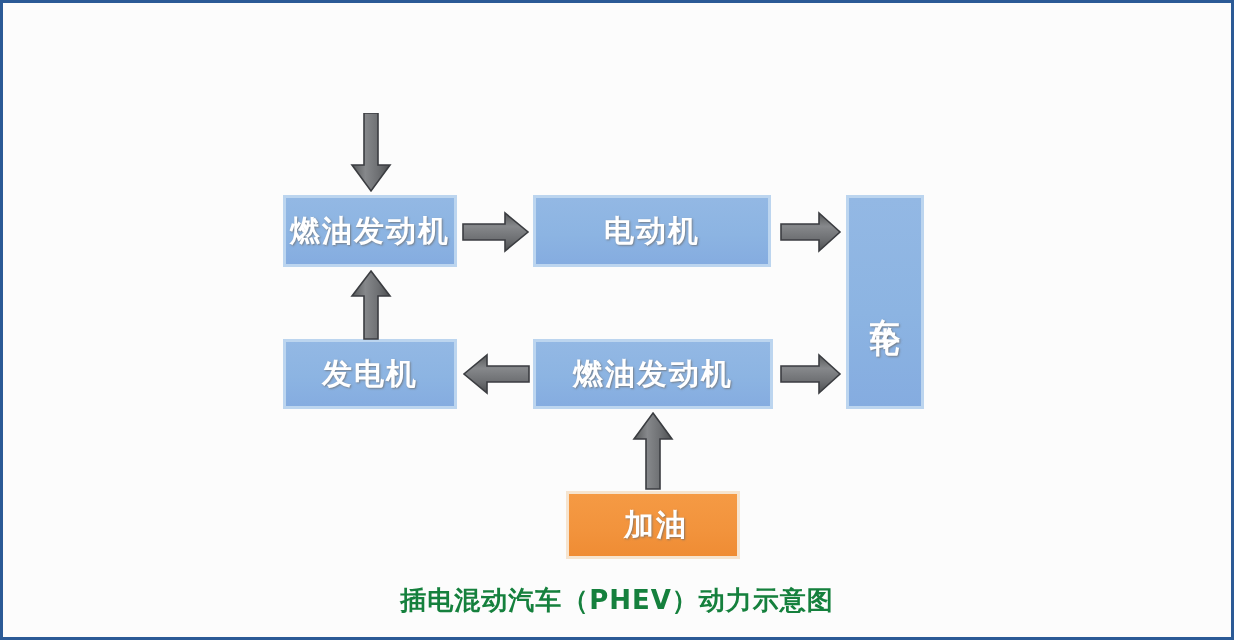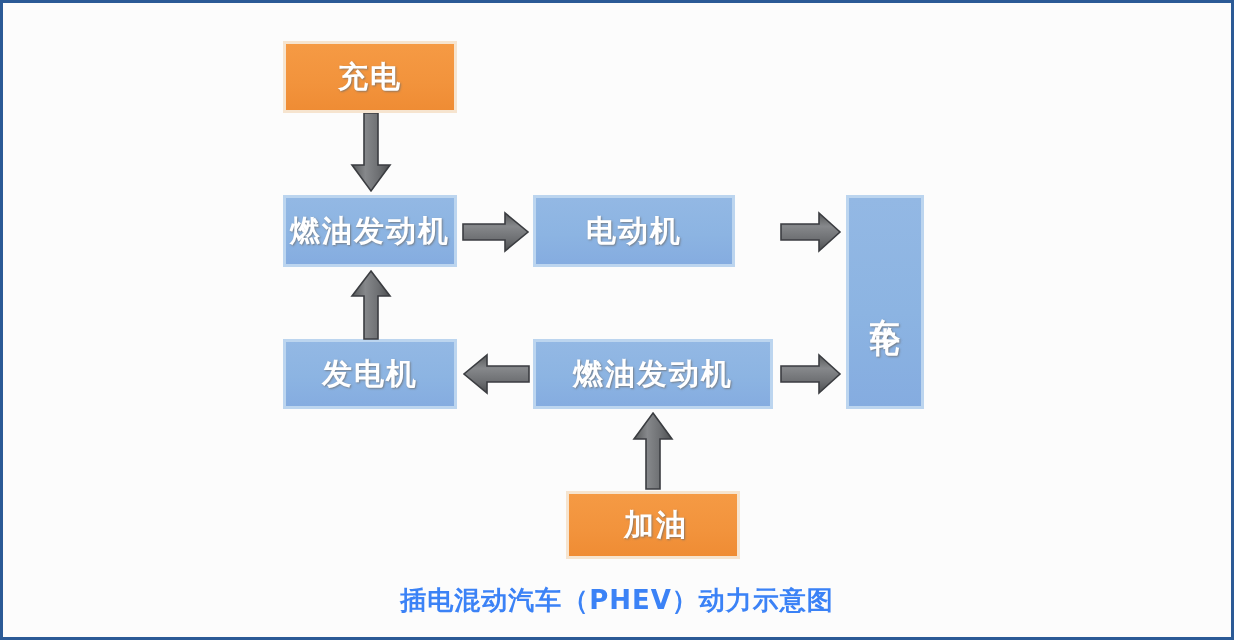--- a/index.html
+++ b/index.html
@@ -51,21 +51,21 @@
   .node.vertical {
     writing-mode: vertical-rl;
     text-orientation: upright;
     letter-spacing: 8px;
     line-height: 1;
   }
 
   
   #node-charge      { left: 280px; top: 38px;  width: 174px; height: 72px; }
   #node-battery     { left: 280px; top: 192px; width: 174px; height: 72px; }
-  #node-motor       { left: 530px; top: 192px; width: 202px; height: 72px; }
+  #node-motor       { left: 530px; top: 192px; width: 238px; height: 72px; }
   #node-wheel       { left: 843px; top: 192px; width: 78px;  height: 214px; }
   #node-generator   { left: 280px; top: 336px; width: 174px; height: 70px; }
   #node-engine      { left: 530px; top: 336px; width: 240px; height: 70px; }
   #node-refuel      { left: 563px; top: 488px; width: 174px; height: 68px; padding-left: 6px; }
 
   
   .arrow { position: absolute; }
   #arrow-charge-to-battery { left: 344px; top: 110px; width: 48px;  height: 82px; }
   #arrow-battery-to-motor  { left: 458px; top: 208px; width: 70px;  height: 42px; }
   #arrow-motor-to-wheel    { left: 776px; top: 208px; width: 64px;  height: 42px; }
@@ -76,34 +76,31 @@
 
   
   #caption {
     position: absolute;
     left: 0;
     right: 0;
     top: 580px;
     text-align: center;
     font-size: 26px;
     font-weight: 700;
-    color: #3b82f6;
+    color: #15803d;
     letter-spacing: 1px;
     font-family: "DejaVu Sans", "Liberation Sans", sans-serif;
   }
 </style>
 </head>
 <body>
 
 <div id="page">
   <div id="canvas">
 
-    <div class="node orange" id="node-charge">
-      <span>充电</span>
-    </div>
 
     <div class="node blue" id="node-battery">
       <span>燃油发动机</span>
     </div>
 
     <div class="node blue" id="node-motor">
       <span>电动机</span>
     </div>
 
     <div class="node blue vertical" id="node-wheel">

